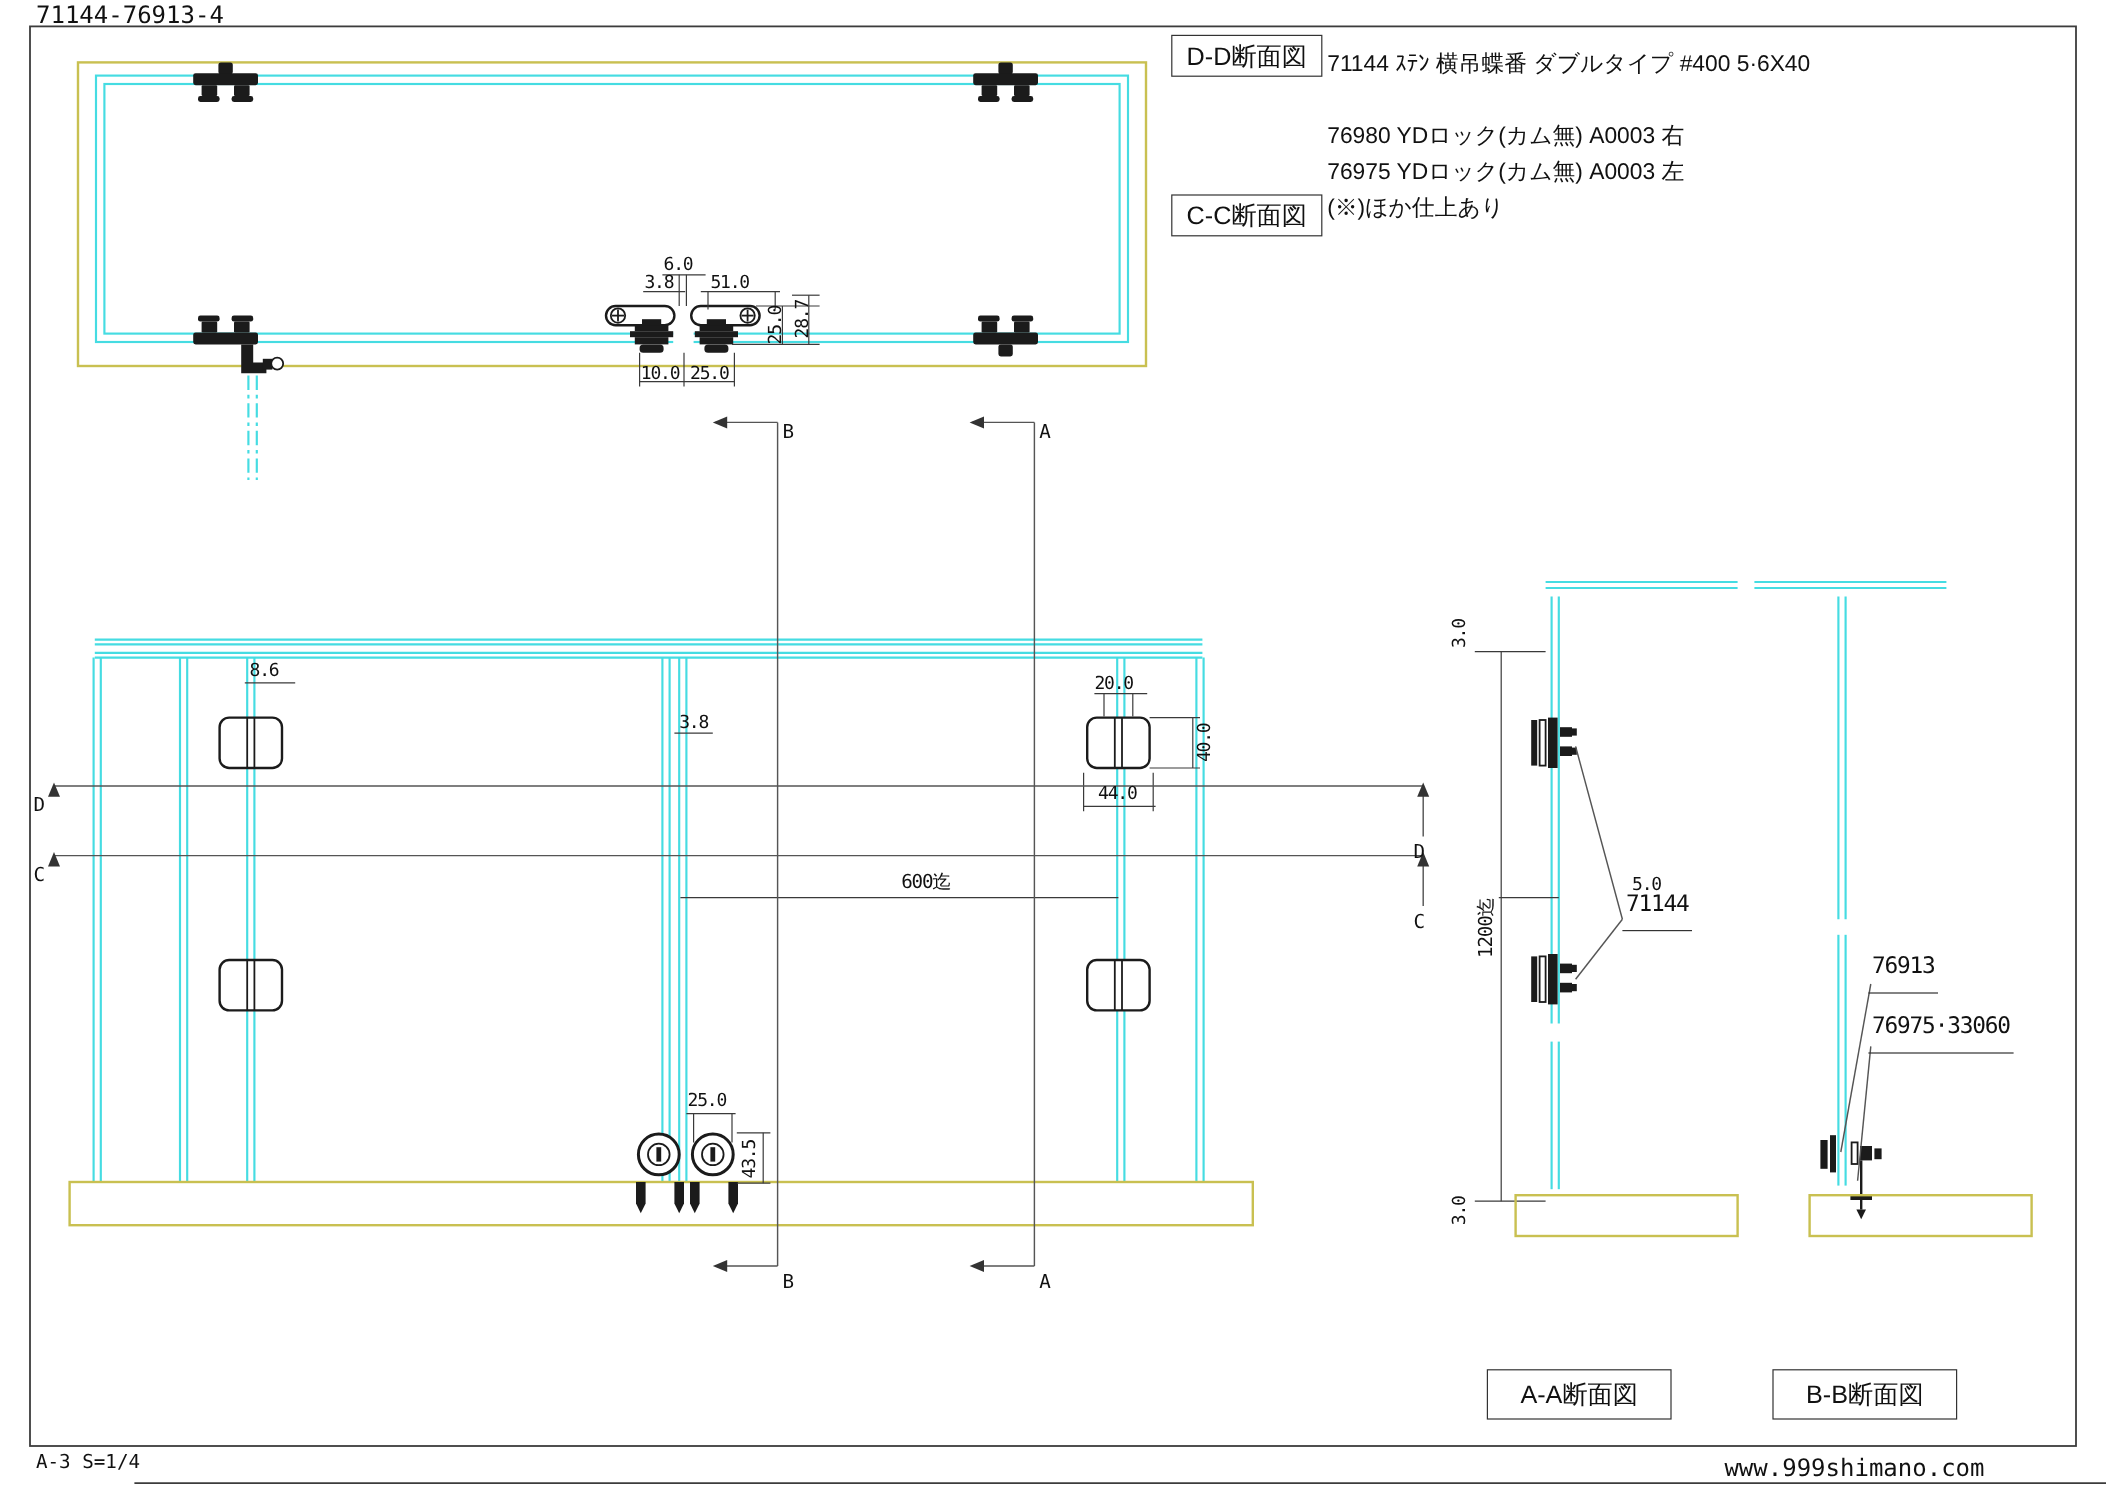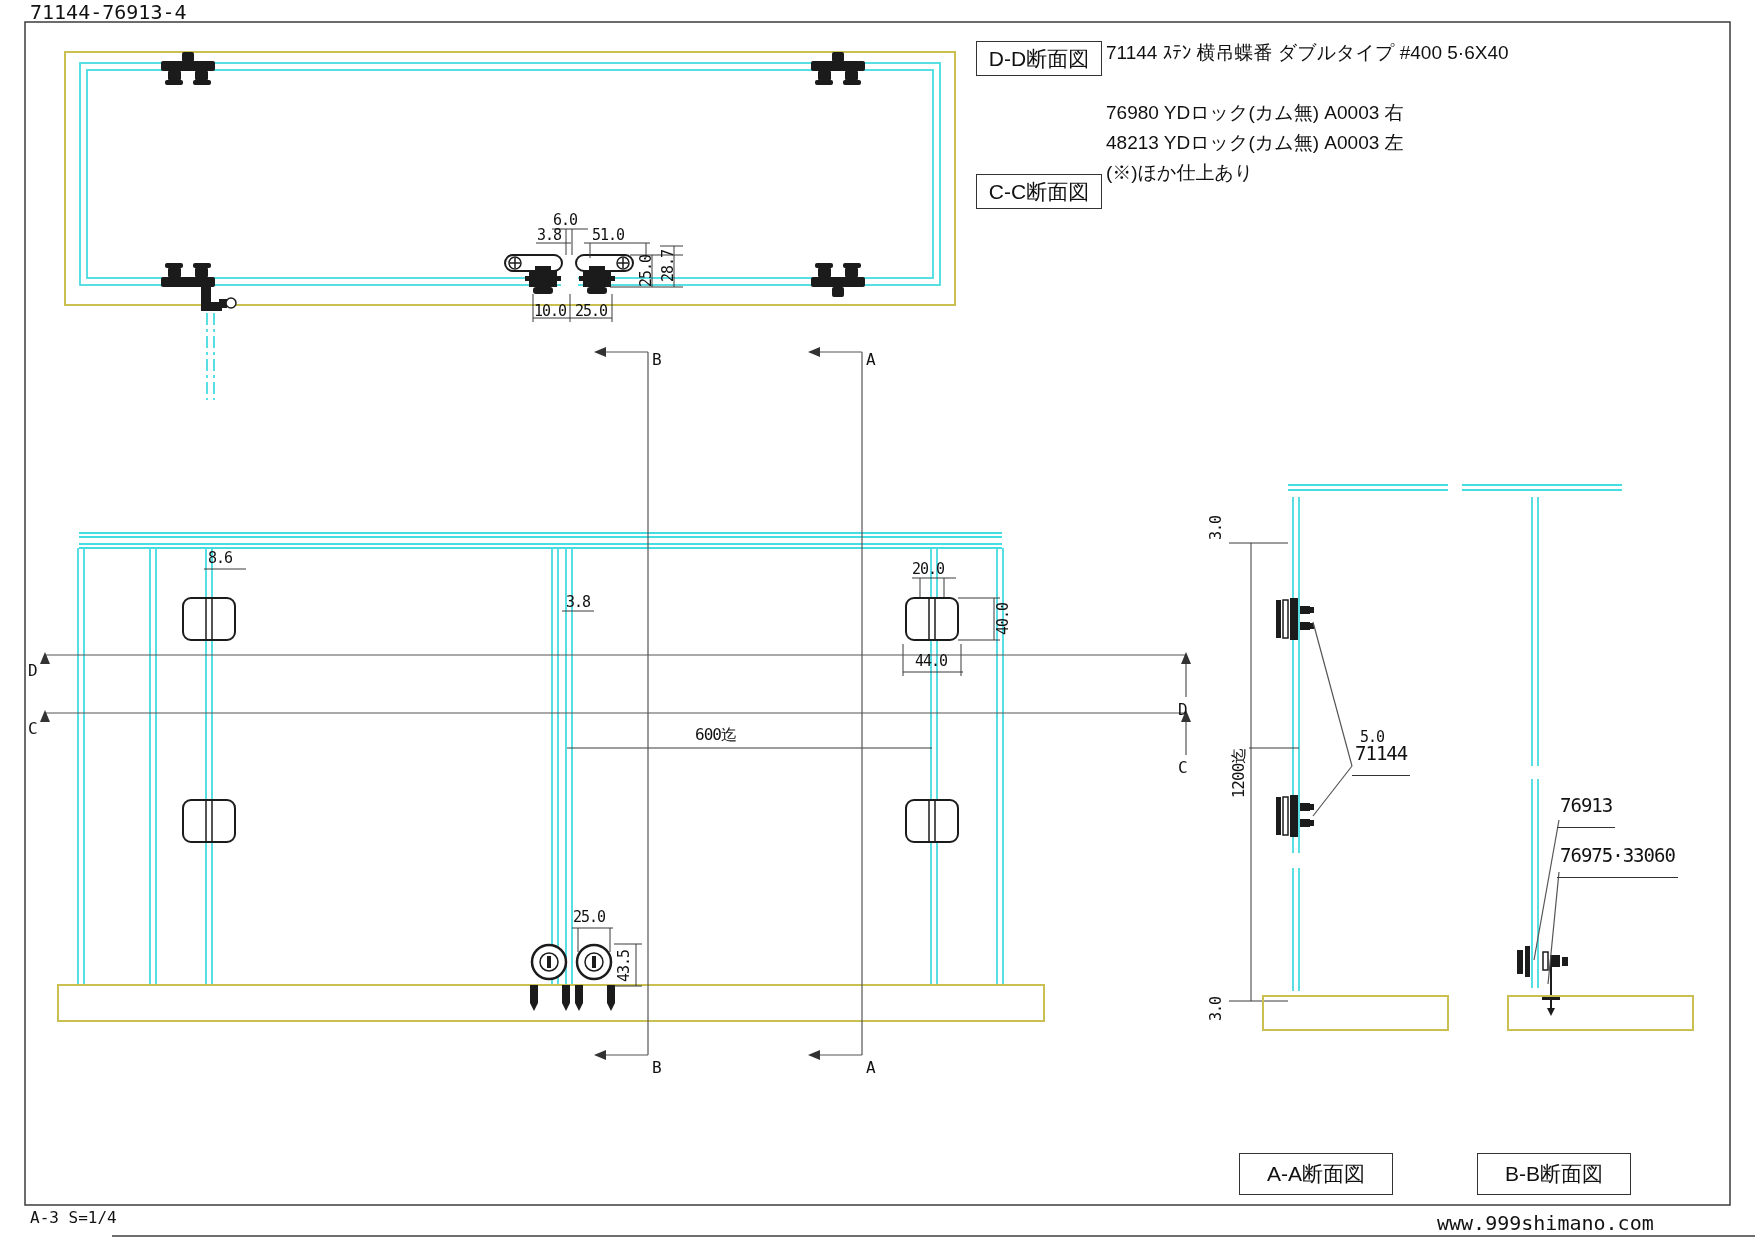--- a/index.html
+++ b/index.html
@@ -17,21 +17,21 @@
   .df{fill:#1b1b1b;stroke:none;}
   .dk1{stroke:#1b1b1b;stroke-width:1.5;}
   .dk2{stroke:#1b1b1b;stroke-width:2;}
   .dl{stroke:#3a3a3a;stroke-width:1;}
   .sl{stroke:#555;stroke-width:1.2;fill:none;}
   .ah{fill:#333;stroke:none;}
   .txt{position:absolute;white-space:nowrap;}
   .title{font-family:"DejaVu Sans Mono",monospace;font-size:20px;letter-spacing:0px;}
   .parts{font-size:19px;letter-spacing:0px;}
   .boxlbl{position:absolute;border:1.5px solid #333;background:#fff;text-align:center;
-          font-size:21px;display:flex;align-items:center;justify-content:center;margin-top:12px;}
+          font-size:21px;display:flex;align-items:center;justify-content:center;}
   .dim{font-family:"DejaVu Sans Mono",monospace;font-size:15px;letter-spacing:-1px;}
   .dimjp{font-family:"DejaVu Sans Mono",monospace;font-size:16px;letter-spacing:-1px;}
   .vdim{width:60px;text-align:center;transform:rotate(-90deg);transform-origin:center;}
   .vdimw{width:80px;text-align:center;transform:rotate(-90deg);transform-origin:center;}
   .marker{font-family:"DejaVu Sans Mono",monospace;font-size:16px;}
   .callout{font-family:"DejaVu Sans Mono",monospace;font-size:19px;letter-spacing:-1px;
            border-bottom:1.5px solid #333;padding:0 3px 11px 3px;}
   .foot{font-family:"DejaVu Sans Mono",monospace;font-size:16px;}
   .web{font-family:"DejaVu Sans Mono",monospace;font-size:20px;}
 </style>
@@ -305,37 +305,37 @@
 
   <div class="txt title" style="left:30px;top:0px;">71144-76913-4</div>
 
   <div class="boxlbl" style="left:976px;top:29px;width:124px;height:33px;">D-D断面図</div>
   <div class="boxlbl" style="left:976px;top:162px;width:124px;height:33px;">C-C断面図</div>
   <div class="boxlbl" style="left:1239px;top:1141px;width:152px;height:40px;">A-A断面図</div>
   <div class="boxlbl" style="left:1477px;top:1141px;width:152px;height:40px;">B-B断面図</div>
 
   <div class="txt parts" style="left:1106px;top:40px;">71144 ｽﾃﾝ 横吊蝶番 ダブルタイプ #400 5·6X40</div>
   <div class="txt parts" style="left:1106px;top:100px;">76980 YDロック(カム無) A0003 右</div>
-  <div class="txt parts" style="left:1106px;top:130px;">48213 YDロック(カム無) A0003 左</div>
+  <div class="txt parts" style="left:1106px;top:130px;">76975 YDロック(カム無) A0003 左</div>
   <div class="txt parts" style="left:1106px;top:160px;">(※)ほか仕上あり</div>
 
   <div class="txt dim" style="left:553px;top:211px;">6.0</div>
   <div class="txt dim" style="left:537px;top:226px;">3.8</div>
   <div class="txt dim" style="left:592px;top:226px;">51.0</div>
   <div class="txt dim vdim" style="left:616px;top:262px;">25.0</div>
   <div class="txt dim vdim" style="left:638px;top:257px;">28.7</div>
   <div class="txt dim" style="left:534px;top:302px;">10.0</div>
   <div class="txt dim" style="left:575px;top:302px;">25.0</div>
 
   <div class="txt dim" style="left:208px;top:549px;">8.6</div>
   <div class="txt dim" style="left:912px;top:560px;">20.0</div>
   <div class="txt dim vdim" style="left:973px;top:610px;">40.0</div>
   <div class="txt dim" style="left:915px;top:652px;">44.0</div>
   <div class="txt dim" style="left:566px;top:593px;">3.8</div>
-  <div class="txt dimjp" style="left:695px;top:725px;">600迄</div>
+  <div class="txt dimjp" style="left:751px;top:725px;">600迄</div>
   <div class="txt dim" style="left:573px;top:908px;">25.0</div>
   <div class="txt dim vdim" style="left:594px;top:957px;">43.5</div>
 
   <div class="txt dim vdim" style="left:1186px;top:519px;">3.0</div>
   <div class="txt dim" style="left:1318px;top:728px;padding-left:42px;">5.0</div>
   <div class="txt dimjp vdimw" style="left:1199px;top:763px;">1200迄</div>
   <div class="txt dim vdim" style="left:1186px;top:1000px;">3.0</div>
 
   <div class="txt marker" style="left:652px;top:350px;">B</div>
   <div class="txt marker" style="left:866px;top:350px;">A</div>

